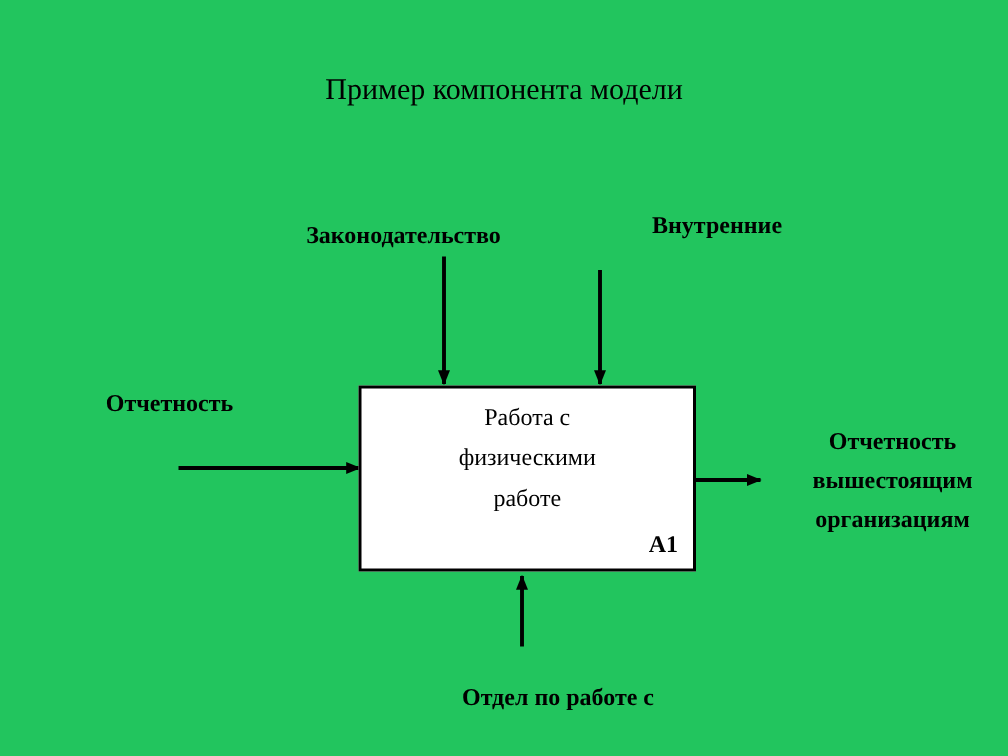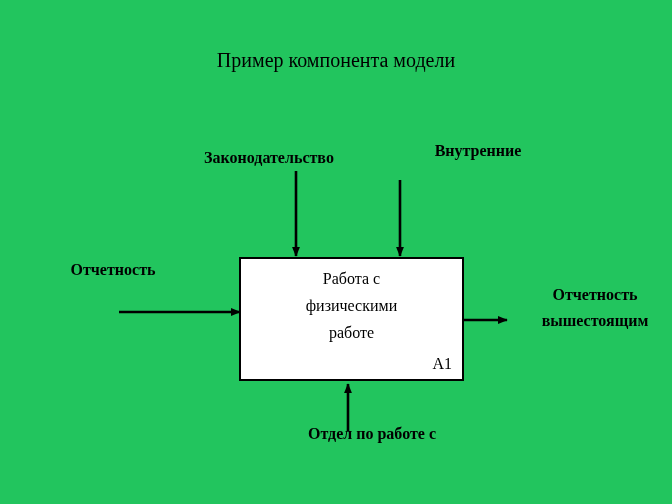--- a/index.html
+++ b/index.html
@@ -60,20 +60,21 @@
   }
   #activity-box-label .line {
     display: block;
     line-height: 27px;
   }
   #activity-node-id {
     position: absolute;
     right: 10px;
     bottom: 6px;
     font-size: 16px;
+    font-weight: bold;
   }
   svg.arrows {
     position: absolute;
     left: 0;
     top: 0;
     width: 672px;
     height: 504px;
     overflow: visible;
   }
 </style>
@@ -110,23 +111,24 @@
     <span class="line">Внутренние</span>
   </div>
 
   <div class="txt centered flow-label" style="left:113px; top:257px;">
     <span class="line">Отчетность</span>
   </div>
 
   <div class="txt centered flow-label" style="left:595px; top:282px;">
     <span class="line">Отчетность</span>
     <span class="line">вышестоящим</span>
+    <span class="line">организациям</span>
   </div>
 
-  <div class="txt centered flow-label" style="left:372px; top:421px;">
+  <div class="txt centered flow-label" style="left:372px; top:453px;">
     <span class="line">Отдел по работе с</span>
   </div>
 
   <div id="activity-box">
     <div id="activity-box-label">
       <span class="line">Работа с</span>
       <span class="line">физическими</span>
       <span class="line">работе</span>
     </div>
     <div id="activity-node-id">A1</div>

